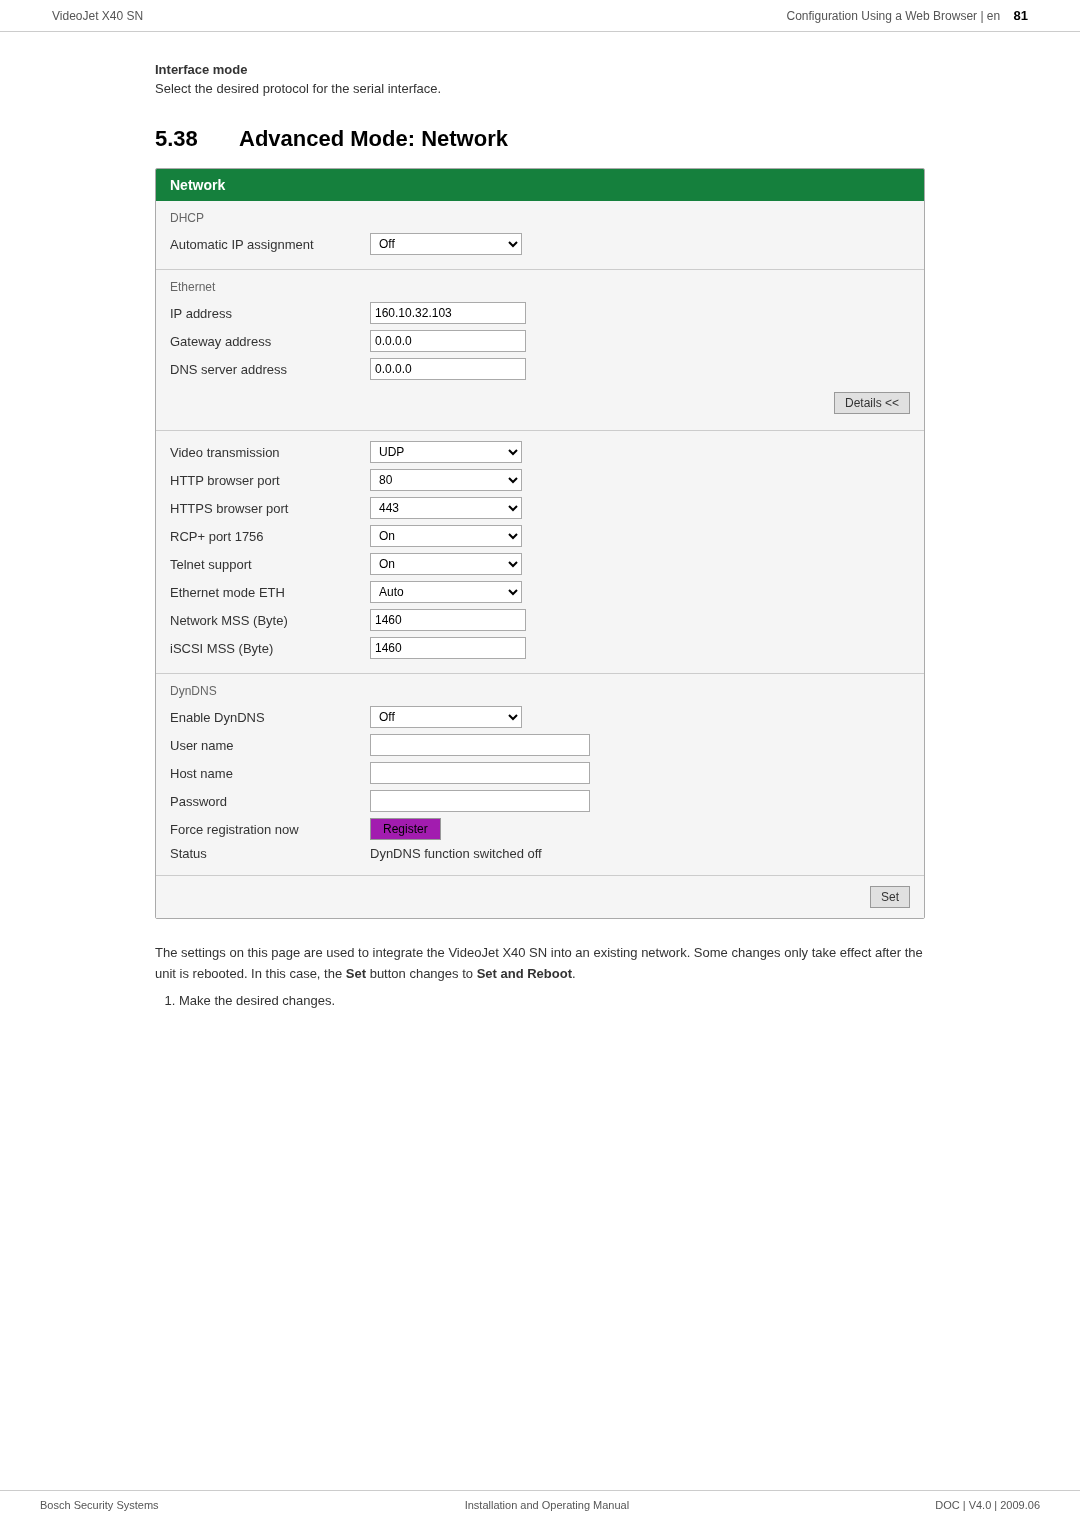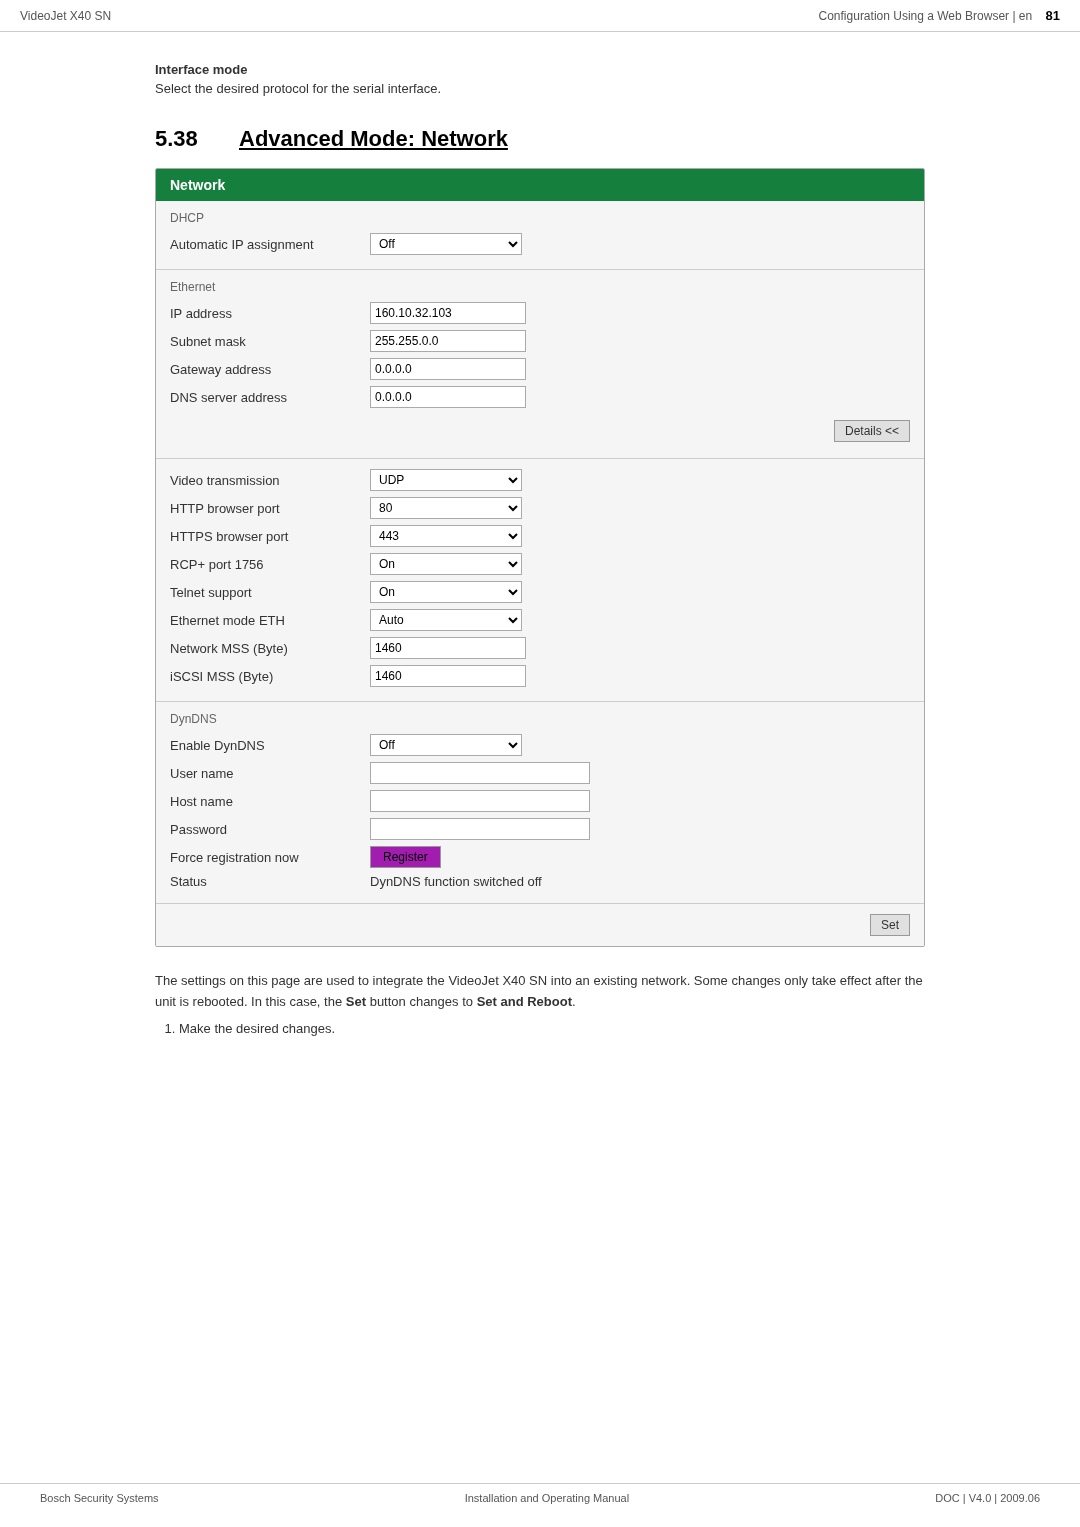--- a/index.html
+++ b/index.html
@@ -11,21 +11,21 @@
       width: 1080px;
       min-height: 1527px;
     }
 
     
     .header-bar {
       display: flex;
       justify-content: space-between;
       align-items: center;
       border-bottom: 1px solid #ccc;
-      padding: 8px 20px;
+      padding: 8px 52px;
       font-size: 12px;
       color: #555;
       text-align: center;
     }
     .header-bar .page-num {
       font-weight: bold;
       font-size: 13px;
       color: #000;
     }
 
@@ -58,21 +58,20 @@
     .section-number {
       font-size: 22px;
       font-weight: bold;
       color: #000;
       min-width: 60px;
     }
     .section-title {
       font-size: 22px;
       font-weight: bold;
       color: #000;
-      text-decoration: underline;
     }
 
     
     .network-panel {
       border: 1px solid #aaa;
       border-radius: 2px;
       overflow: hidden;
     }
     .network-panel-header {
       background: #15803d;
@@ -183,21 +182,21 @@
     .footer-text ol {
       margin-left: 24px;
     }
     .bold-text {
       font-weight: bold;
     }
 
     
     .footer-bar {
       position: absolute;
-      bottom: 15px;
+      bottom: 8px;
       left: 0;
       right: 0;
       display: flex;
       justify-content: space-between;
       border-top: 1px solid #ccc;
       padding: 8px 40px;
       font-size: 11px;
       color: #555;
     }
   </style>
@@ -238,24 +237,20 @@
             <option>On</option>
           </select>
         </div>
       </div>
 
       <div class="group-section">
         <div class="group-label">Ethernet</div>
         <div class="form-row">
           <span class="form-label">IP address</span>
           <input type="text" class="form-control form-control-text" value="160.10.32.103" style="">
-        </div>
-        <div class="form-row">
-          <span class="form-label">Subnet mask</span>
-          <input type="text" class="form-control form-control-text" value="255.255.0.0" style="">
         </div>
         <div class="form-row">
           <span class="form-label">Gateway address</span>
           <input type="text" class="form-control form-control-text" value="0.0.0.0" style="">
         </div>
         <div class="form-row">
           <span class="form-label">DNS server address</span>
           <input type="text" class="form-control form-control-text" value="0.0.0.0" style="">
         </div>
         <div class="details-row">

